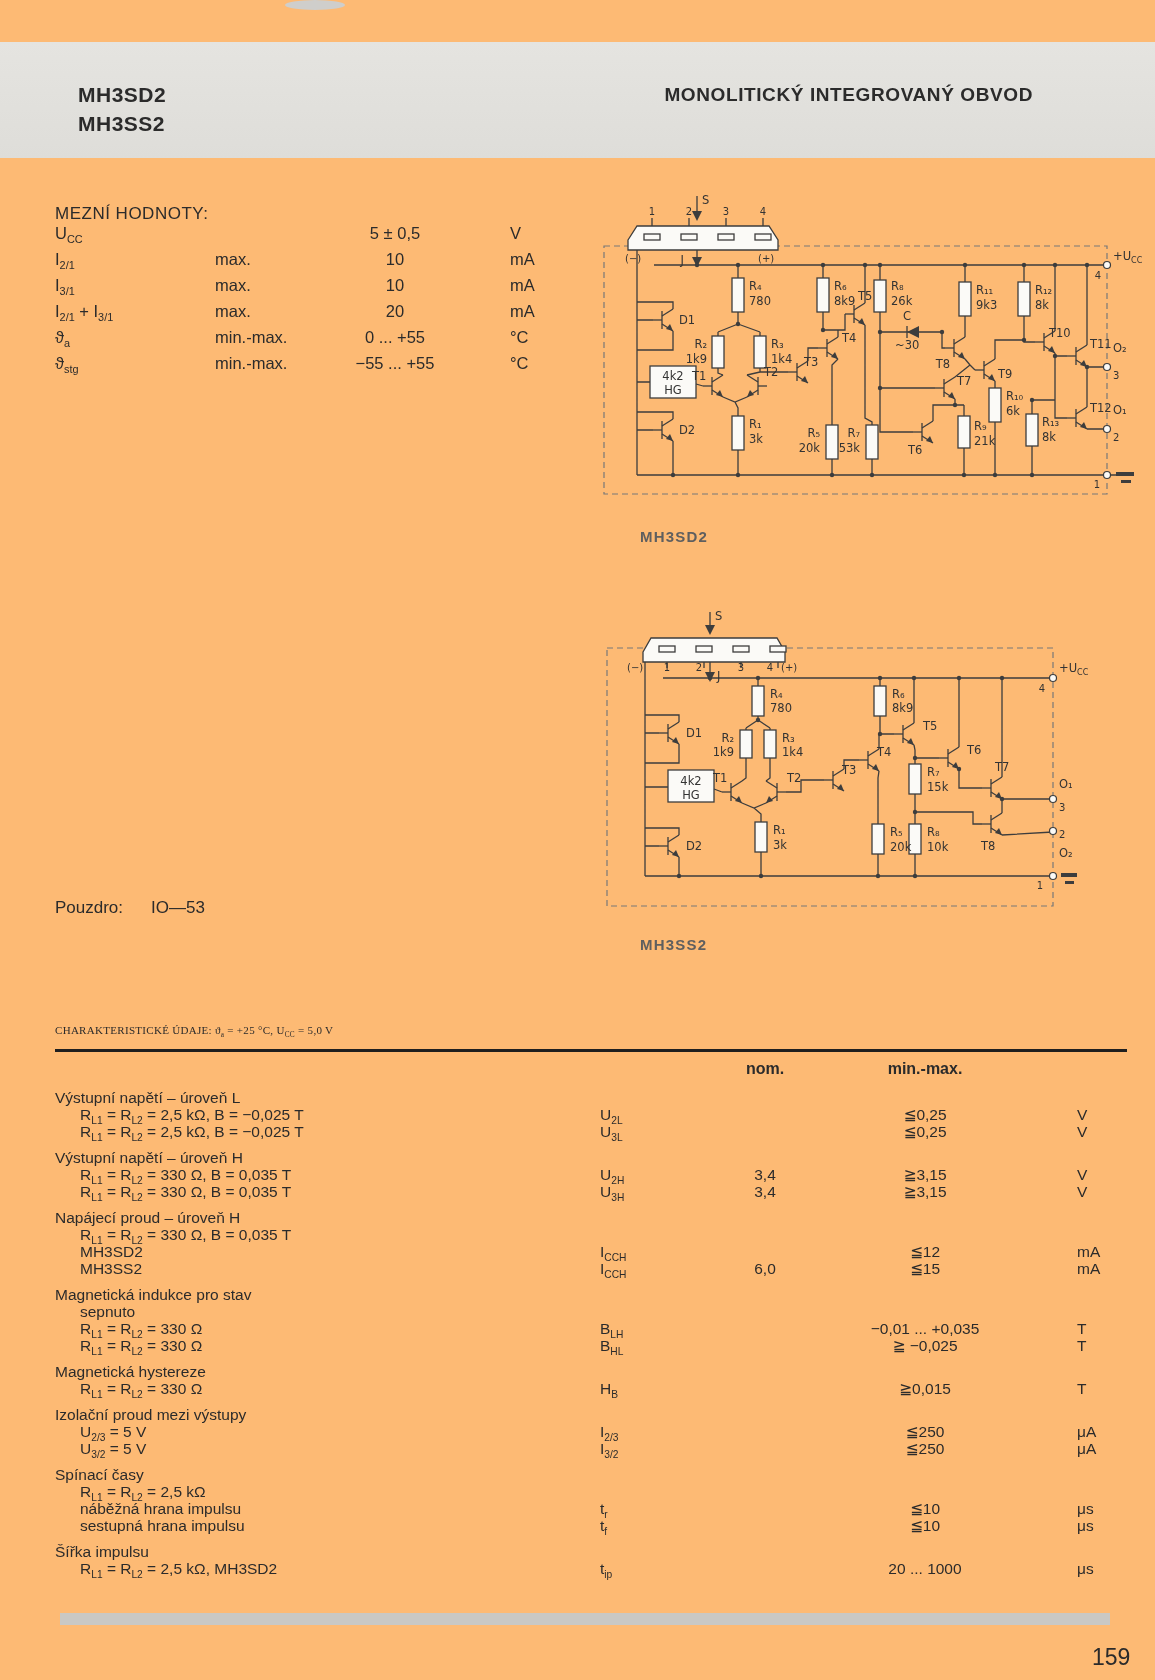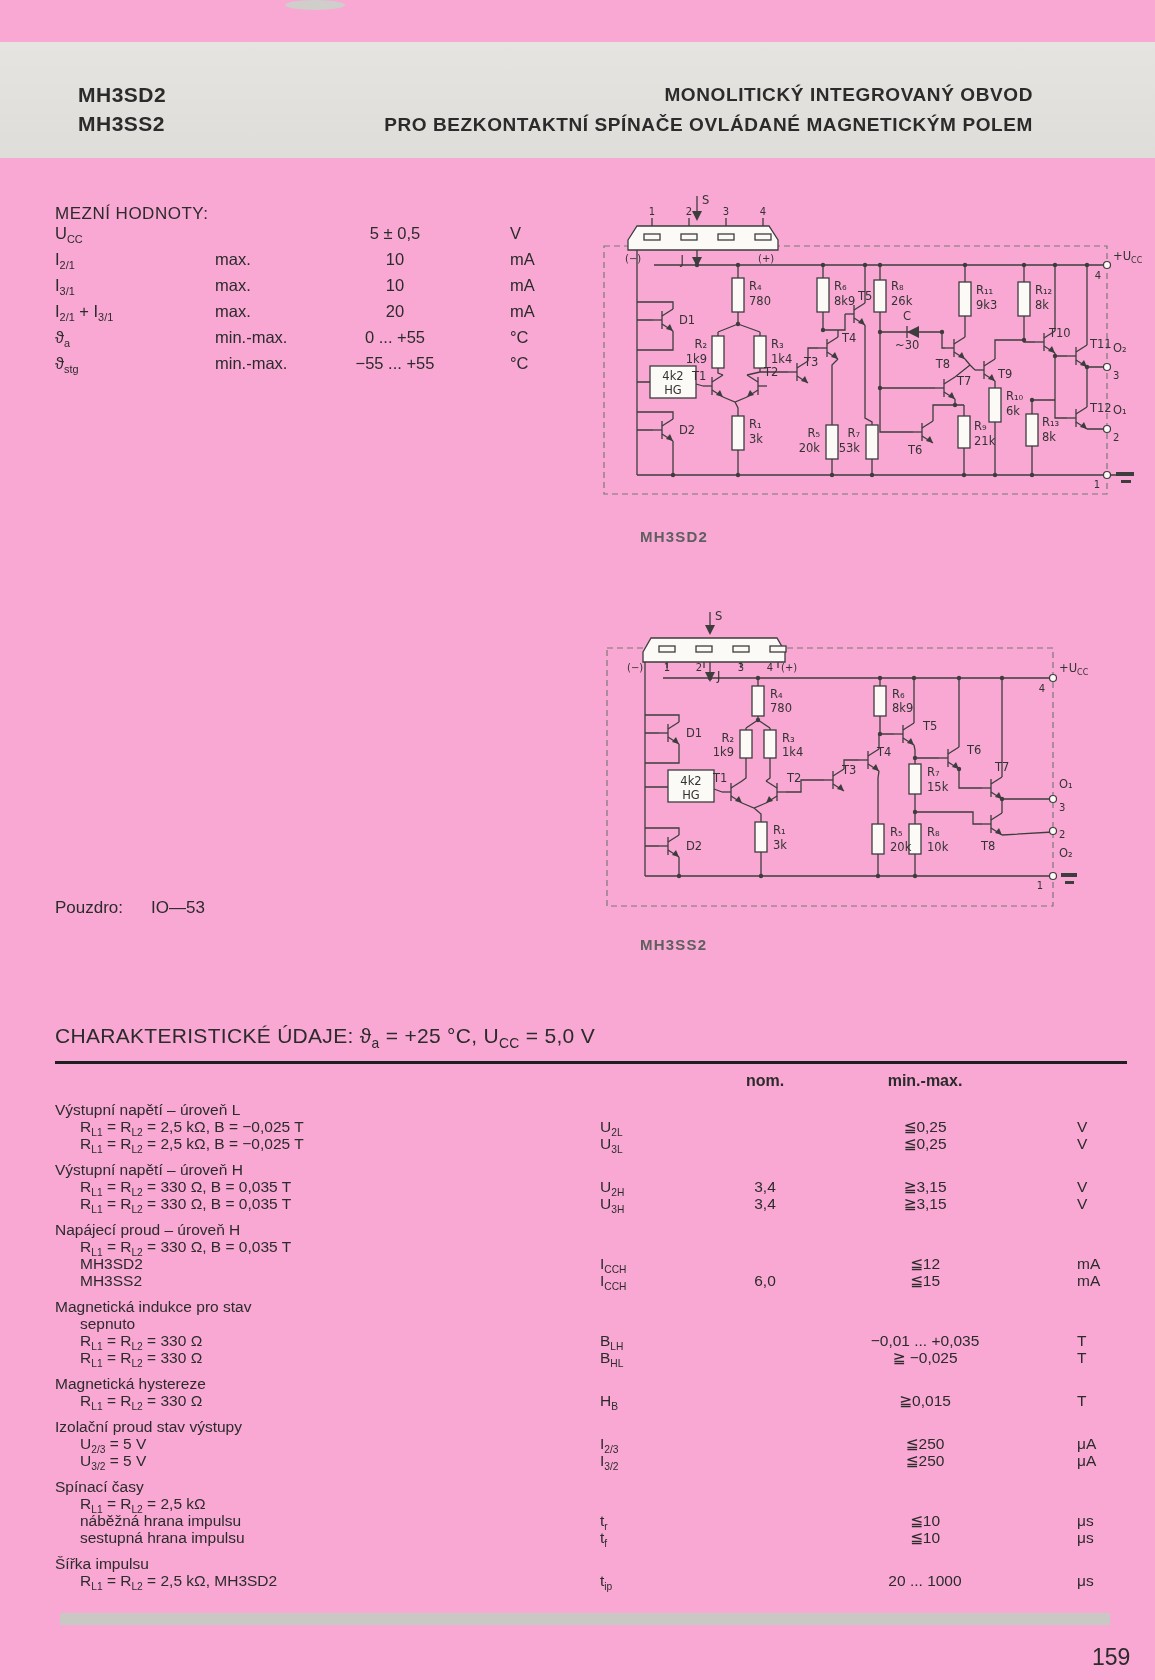--- a/index.html
+++ b/index.html
@@ -1,37 +1,37 @@
 <!DOCTYPE html>
 <html><head>
 <meta charset="utf-8">
 <style>
   html,body{margin:0;padding:0;background:#eee;}
-  .page{position:relative;width:1155px;height:1680px;background:#f9a8d4;overflow:hidden;
+  .page{position:relative;width:1155px;height:1680px;background:#fdba74;overflow:hidden;
         color:#2b2b2b;font-family:"Liberation Sans","DejaVu Sans",sans-serif;}
   .band{position:absolute;left:0;top:42px;width:1155px;height:116px;
         background:linear-gradient(#e5e4e0,#deddd9);}
   .smudge{position:absolute;left:285px;top:0;width:60px;height:10px;background:#cfcecb;border-radius:50%;}
   .partnos{position:absolute;left:78px;top:80px;font-size:21px;font-weight:bold;
            line-height:29px;letter-spacing:.5px;}
   .doctitle{position:absolute;right:122px;top:80px;font-size:19px;font-weight:bold;
             line-height:30px;text-align:right;letter-spacing:.6px;white-space:nowrap;}
   .limits{position:absolute;left:55px;top:204px;width:530px;}
   .ltitle{font-size:17px;letter-spacing:.5px;}
   .lrows{}
   .lrow{position:relative;height:26px;font-size:16.5px;white-space:nowrap;}
   .l-sym{position:absolute;left:0;}
   .l-qual{position:absolute;left:160px;}
   .l-val{position:absolute;left:240px;width:200px;text-align:center;}
   .l-unit{position:absolute;left:455px;}
   .pouzdro{position:absolute;left:55px;top:898px;font-size:17px;}
   .gap{margin-left:28px;}
   .caption{position:absolute;font-size:15px;font-weight:bold;color:#5f5f5f;letter-spacing:1.2px;}
   .chars{position:absolute;left:55px;top:1024px;width:1072px;}
-  .ctitle{font-size:21px;white-space:nowrap;letter-spacing:.3px;}
+  .ctitle{font-size:11px;white-space:nowrap;letter-spacing:.3px;font-family:Liberation Serif, serif;}
   .crule{height:3px;background:#1f1f1f;margin-top:10px;}
   .chead{position:relative;height:20px;margin-top:8px;font-weight:bold;font-size:16px;}
   .ch-nom{position:absolute;left:650px;width:120px;text-align:center;}
   .ch-mm{position:absolute;left:770px;width:200px;text-align:center;}
   .crows{margin-top:6px;}
   .crow{position:relative;height:17px;font-size:15.5px;white-space:nowrap;}
   .cgroup{margin-top:9px;}
   .c-cond{position:absolute;left:25px;}
   .cgroup .c-cond{left:0;}
   .c-sym{position:absolute;left:545px;}
@@ -58,21 +58,20 @@
 <div class="page">
   <div class="band"></div>
   <div class="smudge"></div>
 
   <div class="partnos">
     <div>MH3SD2</div>
     <div>MH3SS2</div>
   </div>
   <div class="doctitle">
     <div>MONOLITICKÝ INTEGROVANÝ OBVOD</div>
-    <div>PRO BEZKONTAKTNÍ SPÍNAČE OVLÁDANÉ MAGNETICKÝM POLEM</div>
   </div>
 
   <div class="limits">
     <div class="ltitle">MEZNÍ HODNOTY:</div>
     <div class="lrows">
         <div class="lrow">
           <span class="l-sym">U<sub>CC</sub></span>
           <span class="l-qual"></span>
           <span class="l-val">5 ± 0,5</span>
           <span class="l-unit">V</span>
@@ -539,21 +538,21 @@
           <span class="c-unit"></span>
         </div>
         <div class="crow">
           <span class="c-cond">R<sub>L1</sub> = R<sub>L2</sub> = 330 Ω</span>
           <span class="c-sym">H<sub>B</sub></span>
           <span class="c-nom"></span>
           <span class="c-mm">≧0,015</span>
           <span class="c-unit">T</span>
         </div>
         <div class="crow cgroup">
-          <span class="c-cond">Izolační proud stav výstupy</span>
+          <span class="c-cond">Izolační proud mezi výstupy</span>
           <span class="c-sym"></span>
           <span class="c-nom"></span>
           <span class="c-mm"></span>
           <span class="c-unit"></span>
         </div>
         <div class="crow">
           <span class="c-cond">U<sub>2/3</sub> = 5 V</span>
           <span class="c-sym">I<sub>2/3</sub></span>
           <span class="c-nom"></span>
           <span class="c-mm">≦250</span>

